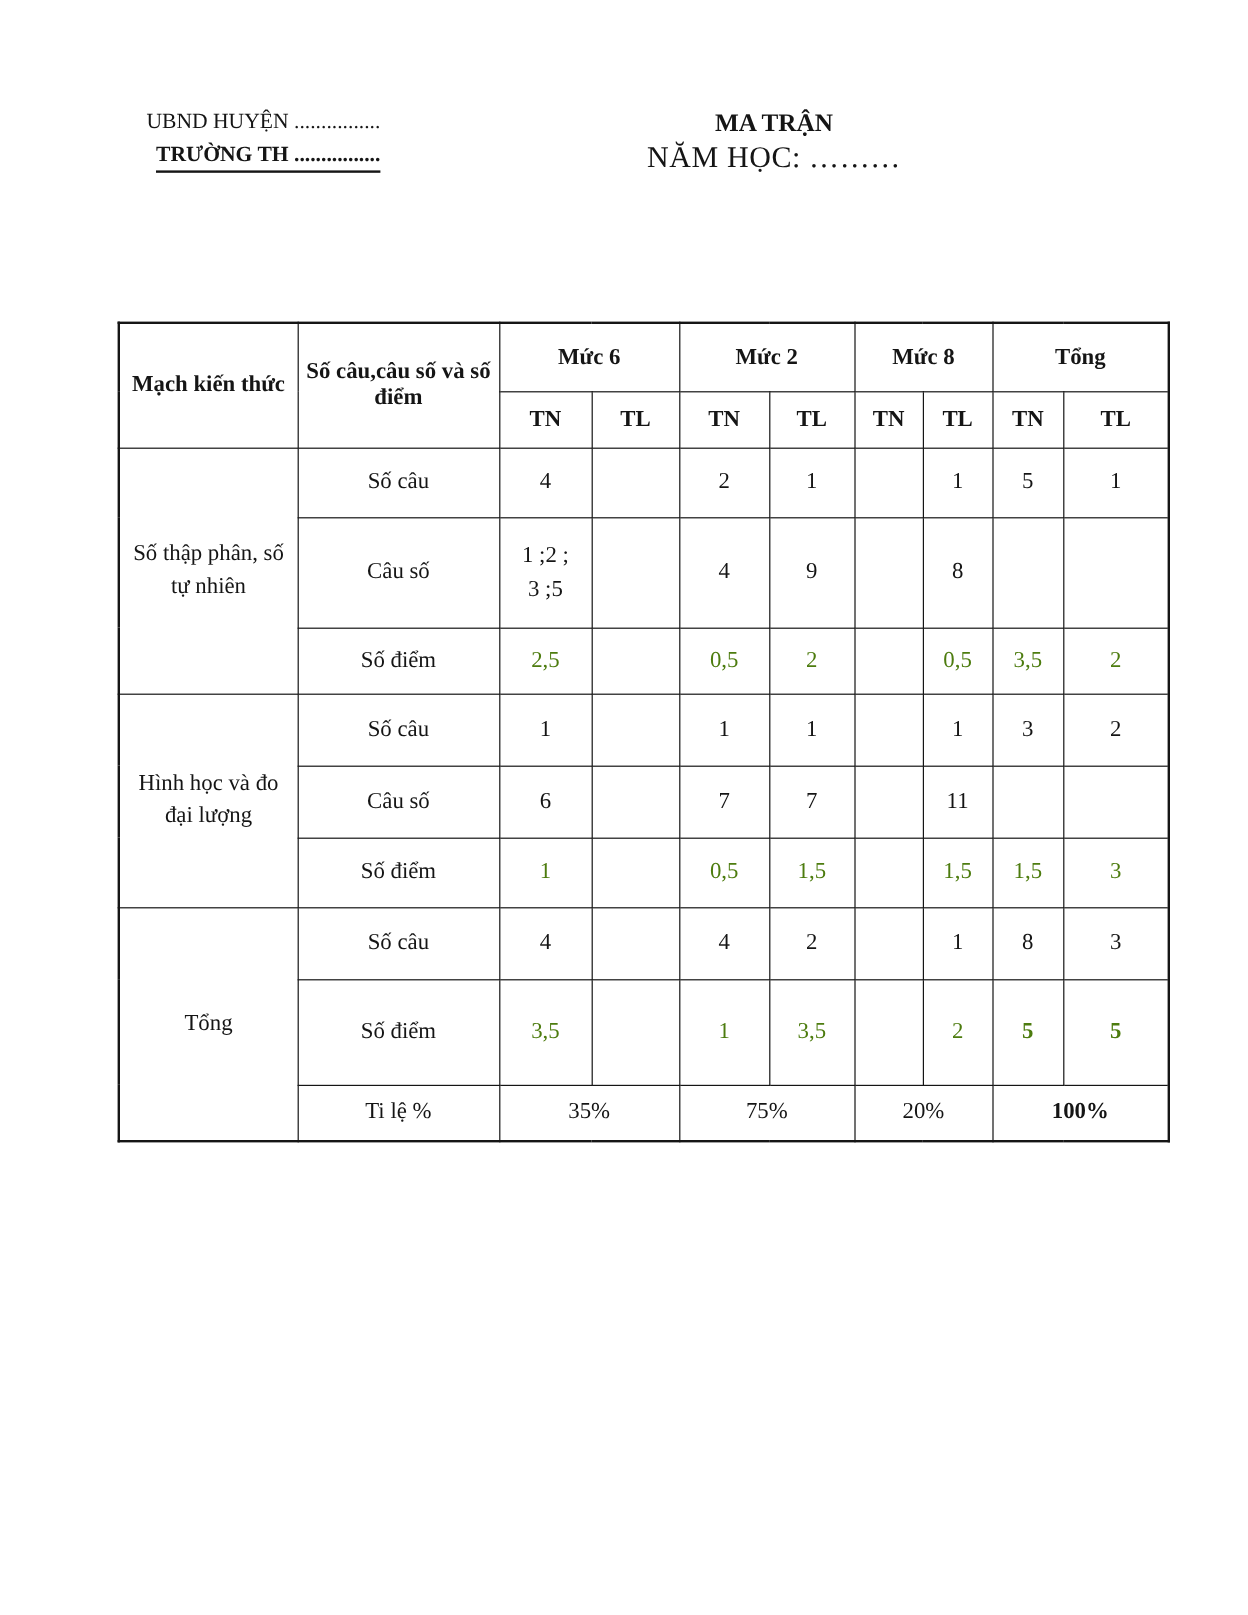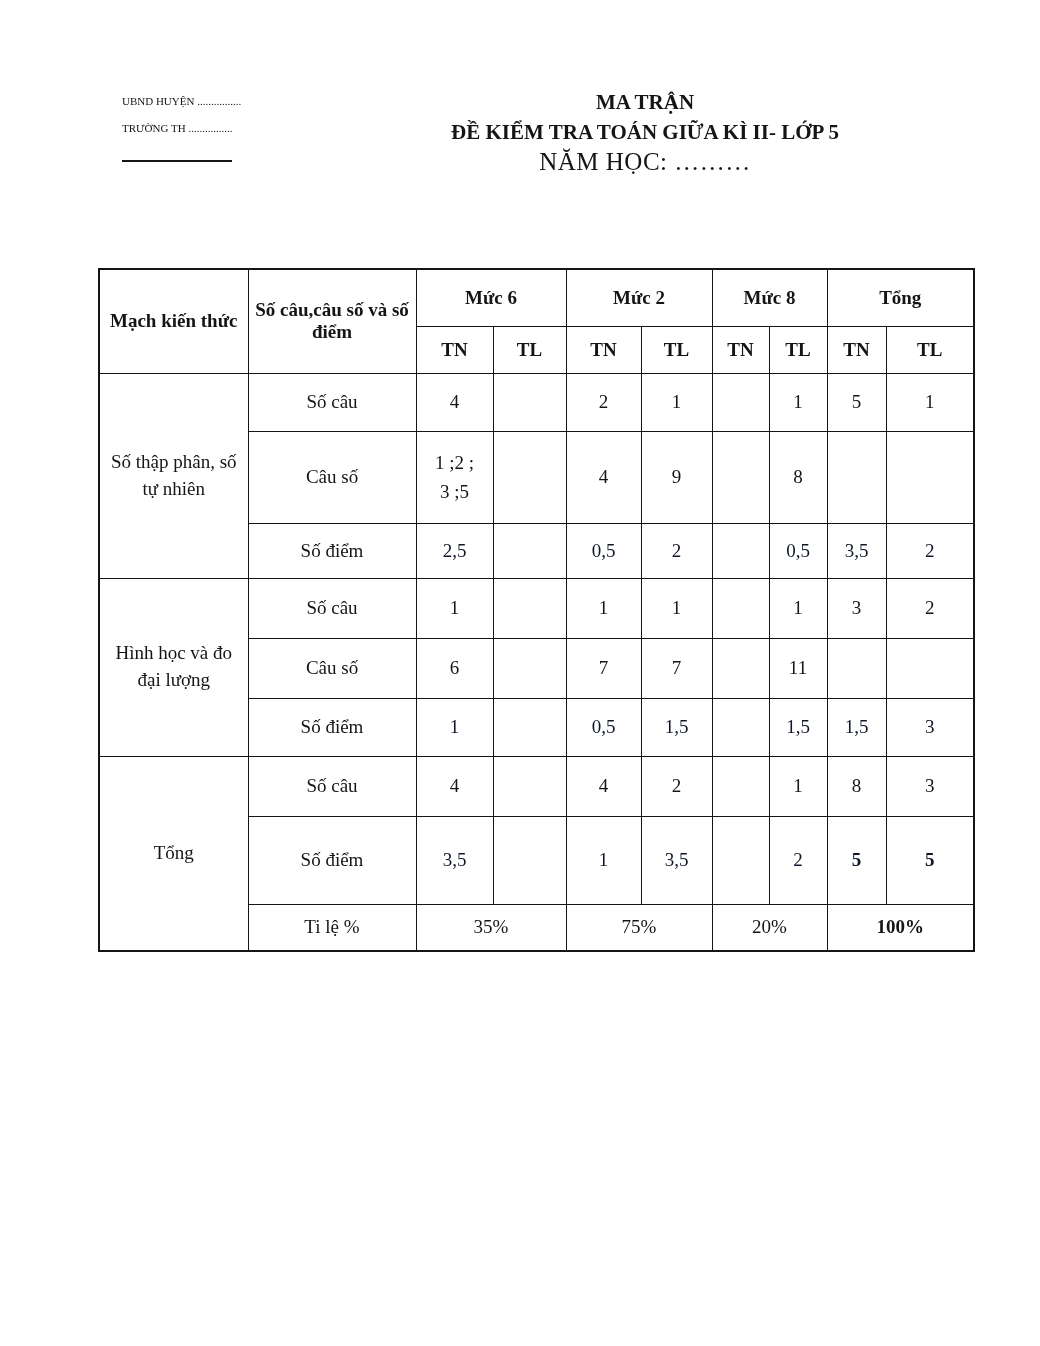--- a/index.html
+++ b/index.html
@@ -11,29 +11,30 @@
     font-family:"Liberation Serif", serif;
     color:#151515;
     overflow:hidden;
   }
 
   
   .org-block {
     position:absolute;
     left:122px;
     top:88px;
-    font-size:11px;
+    font-size:18px;
     line-height:27px;
     white-space:nowrap;
+    text-align:right;
   }
   .org-line2 {
-    font-weight:normal;
+    font-weight:bold;
     display:inline-block;
     border-bottom:2.5px solid #151515;
-    padding-bottom:18px;
+    padding-bottom:0px;
   }
   .title-block {
     position:absolute;
     left:250px;
     top:88px;
     width:790px;
     text-align:center;
   }
   .title1 { font-size:21px; font-weight:bold; line-height:29px;text-align:center; }
   .title2 { font-size:21px; font-weight:bold; line-height:30px; }
@@ -52,38 +53,37 @@
   .matrix td {
     border:1.5px solid #151515;
     text-align:center;
     vertical-align:middle;
     font-size:19px;
     padding:2px 4px;
     box-sizing:border-box;
     overflow:hidden;
   }
   .hd       { font-weight:bold; }
-  .red      { color:#0f172a; }
+  .red      { color:#4d7c0f; }
   .bold     { font-weight:bold; }
   .prewrap  { white-space:pre-line; line-height:1.55; }
   .seclabel { line-height:1.4; }
 </style>
 </head>
 <body>
 
 <div class="page">
 
   <div class="org-block">
     <div>UBND HUYỆN ................</div>
     <div><span class="org-line2">TRƯỜNG TH ................</span></div>
   </div>
 
   <div class="title-block">
     <div class="title1">MA TRẬN</div>
-    <div class="title2">ĐỀ KIỂM TRA TOÁN GIỮA KÌ II- LỚP 5</div>
     <div class="title3">NĂM HỌC: ………</div>
   </div>
 
   <table class="matrix">
     <colgroup>
       <col style="width:149px">
         <col style="width:168px">
       <col style="width:77px">
         <col style="width:73px">
       <col style="width:75px">

